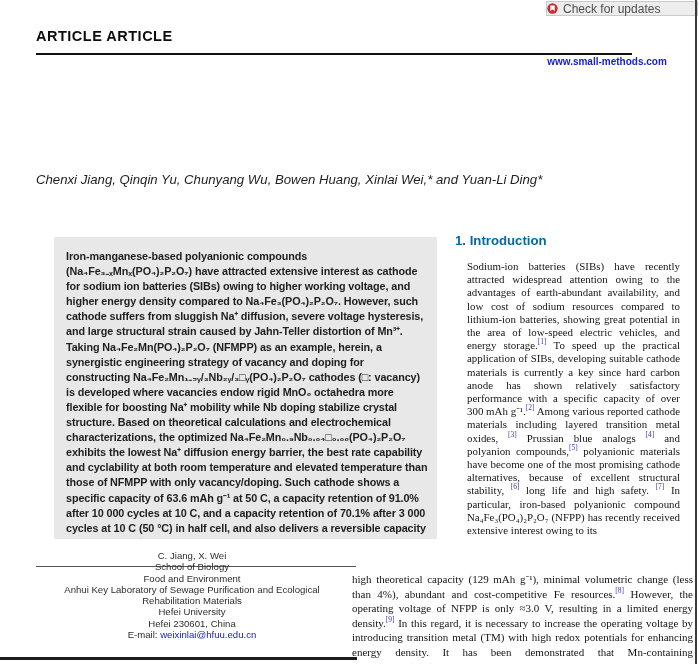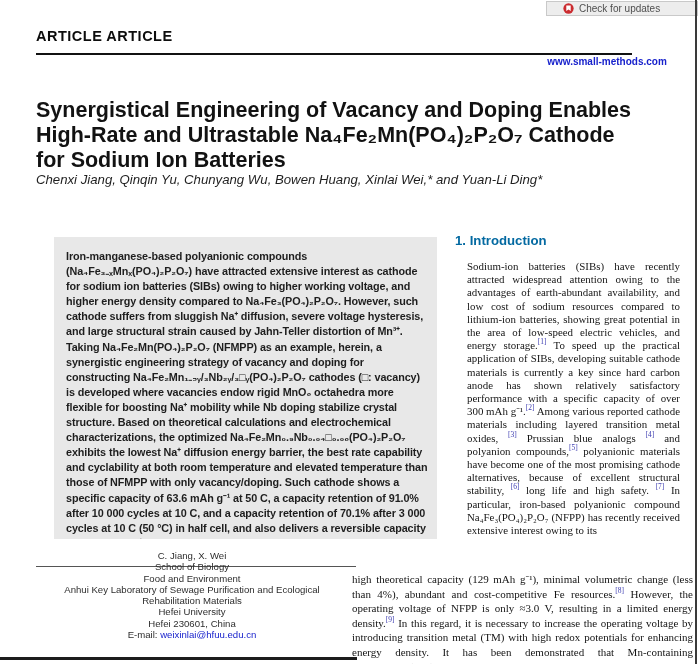--- a/index.html
+++ b/index.html
@@ -4,22 +4,22 @@
 <style>
   html,body{margin:0;padding:0;background:#fff;}
   .page{
     position:relative;width:699px;height:664px;overflow:hidden;background:#ffffff;
     font-family:"Liberation Sans",sans-serif;color:#161616;
   }
   
   .updates-badge{
     position:absolute;left:546px;top:1px;width:152px;height:15px;
     display:flex;align-items:center;gap:5px;box-sizing:border-box;
-    background:#ededed;border:1px solid #c9c9c9;padding-left:16px;
-    font-size:10px;color:#4f4f4f;white-space:nowrap;cursor:pointer;
+    background:#ededed;border:1px solid #c9c9c9;padding-left:0;
+    font-size:12px;color:#4f4f4f;white-space:nowrap;cursor:pointer;
   }
   .updates-badge svg{flex:0 0 auto;}
   
   .page-edge-line{position:absolute;left:695px;top:0;width:2px;height:664px;background:#3a3a3a;}
   .footnote-bottom-rule{position:absolute;left:0;top:657px;width:357px;height:3px;background:#1c1c1c;}
   
   .kicker{position:absolute;left:36px;top:28px;font-size:14.5px;font-weight:800;letter-spacing:.5px;color:#0d0d0d;}
   .header-rule{position:absolute;left:36px;top:53px;width:596px;height:2px;background:#111;}
   .journal-logo{position:absolute;left:600px;top:6px;width:88px;text-align:right;color:#0d0d0d;}
   .journal-logo .big{font-size:29px;line-height:27px;font-weight:700;letter-spacing:-.5px;}
@@ -66,23 +66,20 @@
       <circle cx="6" cy="6" r="5.6" fill="#cb2c30"></circle>
       <path d="M3.6 2.6 h4.8 v6.2 l-2.4 -1.6 l-2.4 1.6 z" fill="#ffffff"></path>
     </svg>
     <span>Check for updates</span>
   </div>
 
   <div class="kicker">ARTICLE ARTICLE</div>
   <div class="header-rule"></div>
   <div class="journal-url">www.small-methods.com</div>
 
-  <h1 class="article-title">Synergistical Engineering of Vacancy and Doping Enables
-High-Rate and Ultrastable Na₄Fe₂Mn(PO₄)₂P₂O₇ Cathode
-for Sodium Ion Batteries</h1>
   <div class="article-authors">Chenxi Jiang, Qinqin Yu, Chunyang Wu, Bowen Huang, Xinlai Wei,* and Yuan-Li Ding*</div>
 
   <div class="abstract-box">
     <p>Iron-manganese-based polyanionic compounds (Na₄Fe₃₋ₓMnₓ(PO₄)₂P₂O₇) have attracted extensive interest as cathode for sodium ion batteries (SIBs) owing to higher working voltage, and higher energy density compared to Na₄Fe₃(PO₄)₂P₂O₇. However, such cathode suffers from sluggish Na⁺ diffusion, severe voltage hysteresis, and large structural strain caused by Jahn-Teller distortion of Mn³⁺. Taking Na₄Fe₂Mn(PO₄)₂P₂O₇ (NFMPP) as an example, herein, a synergistic engineering strategy of vacancy and doping for constructing Na₄Fe₂Mn₁₋₅ᵧ/₃Nb₂ᵧ/₃□ᵧ(PO₄)₂P₂O₇ cathodes (□: vacancy) is developed where vacancies endow rigid MnO₆ octahedra more flexible for boosting Na⁺ mobility while Nb doping stabilize crystal structure. Based on theoretical calculations and electrochemical characterizations, the optimized Na₄Fe₂Mn₀.₉Nb₀.₀₄□₀.₀₆(PO₄)₂P₂O₇ exhibits the lowest Na⁺ diffusion energy barrier, the best rate capability and cyclability at both room temperature and elevated temperature than those of NFMPP with only vacancy/doping. Such cathode shows a specific capacity of 63.6 mAh g⁻¹ at 50 C, a capacity retention of 91.0% after 10 000 cycles at 10 C, and a capacity retention of 70.1% after 3 000 cycles at 10 C (50 °C) in half cell, and also delivers a reversible capacity of 96.5 mAh g⁻¹ at 0.1 C and a capacity retention of 88.2% after 300 cycles in full cell.</p>
   </div>
 
   <div class="intro-col">
     <h2 class="intro-heading">1. Introduction</h2>
     <p class="serif linkify-refs">Sodium-ion batteries (SIBs) have recently attracted widespread attention owing to the advantages of earth-abundant availability, and low cost of sodium resources compared to lithium-ion batteries, showing great potential in the area of low-speed electric vehicles, and energy storage.<sup class="ref">[1]</sup> To speed up the practical application of SIBs, developing suitable cathode materials is currently a key since hard carbon anode has shown relatively satisfactory performance with a specific capacity of over 300 mAh g⁻¹.<sup class="ref">[2]</sup> Among various reported cathode materials including layered transition metal oxides, <sup class="ref">[3]</sup> Prussian blue analogs <sup class="ref">[4]</sup> and polyanion compounds,<sup class="ref">[5]</sup> polyanionic materials have become one of the most promising cathode alternatives, because of excellent structural stability, <sup class="ref">[6]</sup> long life and high safety. <sup class="ref">[7]</sup> In particular, iron-based polyanionic compound Na₄Fe₃(PO₄)₂P₂O₇ (NFPP) has recently received extensive interest owing to its</p>
   </div>

